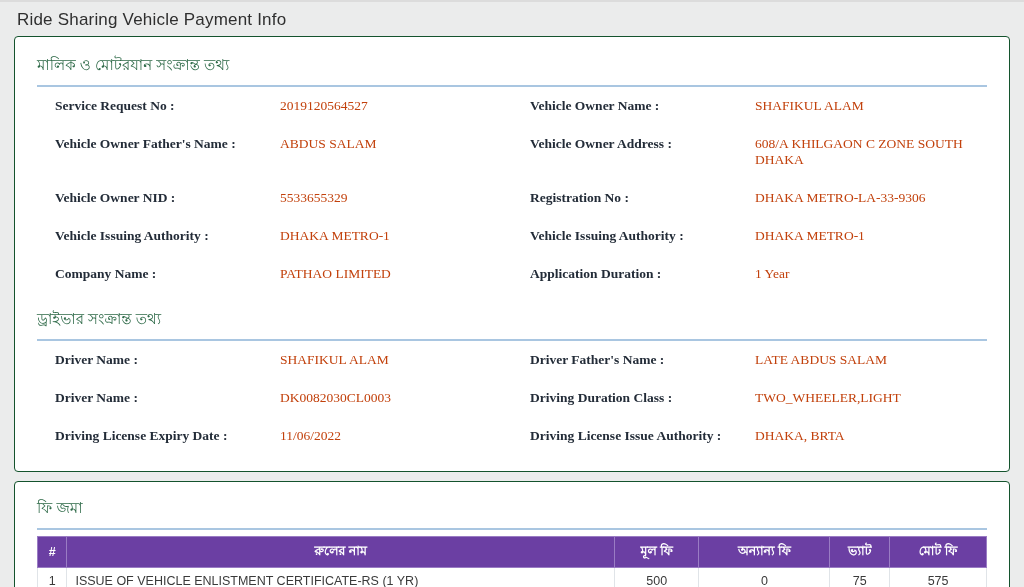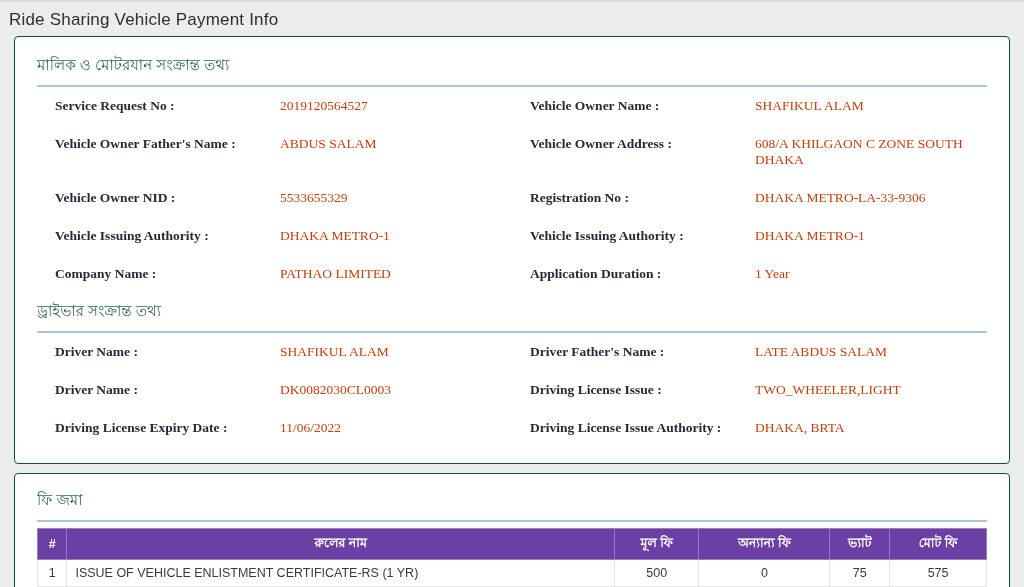--- a/index.html
+++ b/index.html
@@ -5,21 +5,21 @@
   * { margin:0; padding:0; box-sizing:border-box; }
   html,body { background:#ebecec; }
   body {
     font-family:"Liberation Sans", sans-serif;
     width:1024px; height:587px;
     position:relative; overflow:hidden;
     border-top:2px solid #dcdcdc;
   }
   .page-title {
     font-size:17px; color:#2f2f2f;
-    padding:8px 12px 6px 9px; letter-spacing:.2px;
+    padding:8px 12px 6px 17px; letter-spacing:.2px;
   }
   .panel {
     background:#fff;
     border:1px solid #14532d;
     border-radius:4px;
     margin:0 14px;
   }
   .info-panel { padding:12px 22px 16px 22px; }
   .fee-panel  { margin-top:9px; padding:10px 22px 12px 22px; }
 
@@ -34,21 +34,21 @@
   .field { display:flex; align-items:flex-start; padding:11px 0 11px 18px; min-height:37px; }
   .field-label {
     flex:0 0 225px;
     font-family:"Liberation Serif", serif;
     font-weight:bold; font-size:13.5px; color:#232c38;
   }
   .field-value {
     font-family:"Liberation Serif", serif;
     font-size:13.5px; color:#c2410c; padding-right:6px;
   }
-  .driver-block { margin-top:2px; }
+  .driver-block { margin-top:10px; }
 
   
   table.fee-table {
     width:100%; border-collapse:collapse;
     margin-top:6px; font-size:12.5px; color:#3a3a3a;
     table-layout:fixed;
   }
   .fee-table th {
     background:#6b3fa3; color:#fff; font-weight:bold;
     padding:5px 8px; border:1px solid #9a7cc4;
@@ -126,21 +126,21 @@
       </div>
       <div class="field">
         <span class="field-label">Driver Father's Name :</span>
         <span class="field-value">LATE ABDUS SALAM</span>
       </div>
       <div class="field">
         <span class="field-label">Driver Name :</span>
         <span class="field-value">DK0082030CL0003</span>
       </div>
       <div class="field">
-        <span class="field-label">Driving License Issue :</span>
+        <span class="field-label">Driving Duration Class :</span>
         <span class="field-value">TWO_WHEELER,LIGHT</span>
       </div>
       <div class="field">
         <span class="field-label">Driving License Expiry Date :</span>
         <span class="field-value">11/06/2022</span>
       </div>
       <div class="field">
         <span class="field-label">Driving License Issue Authority :</span>
         <span class="field-value">DHAKA, BRTA</span>
       </div>

